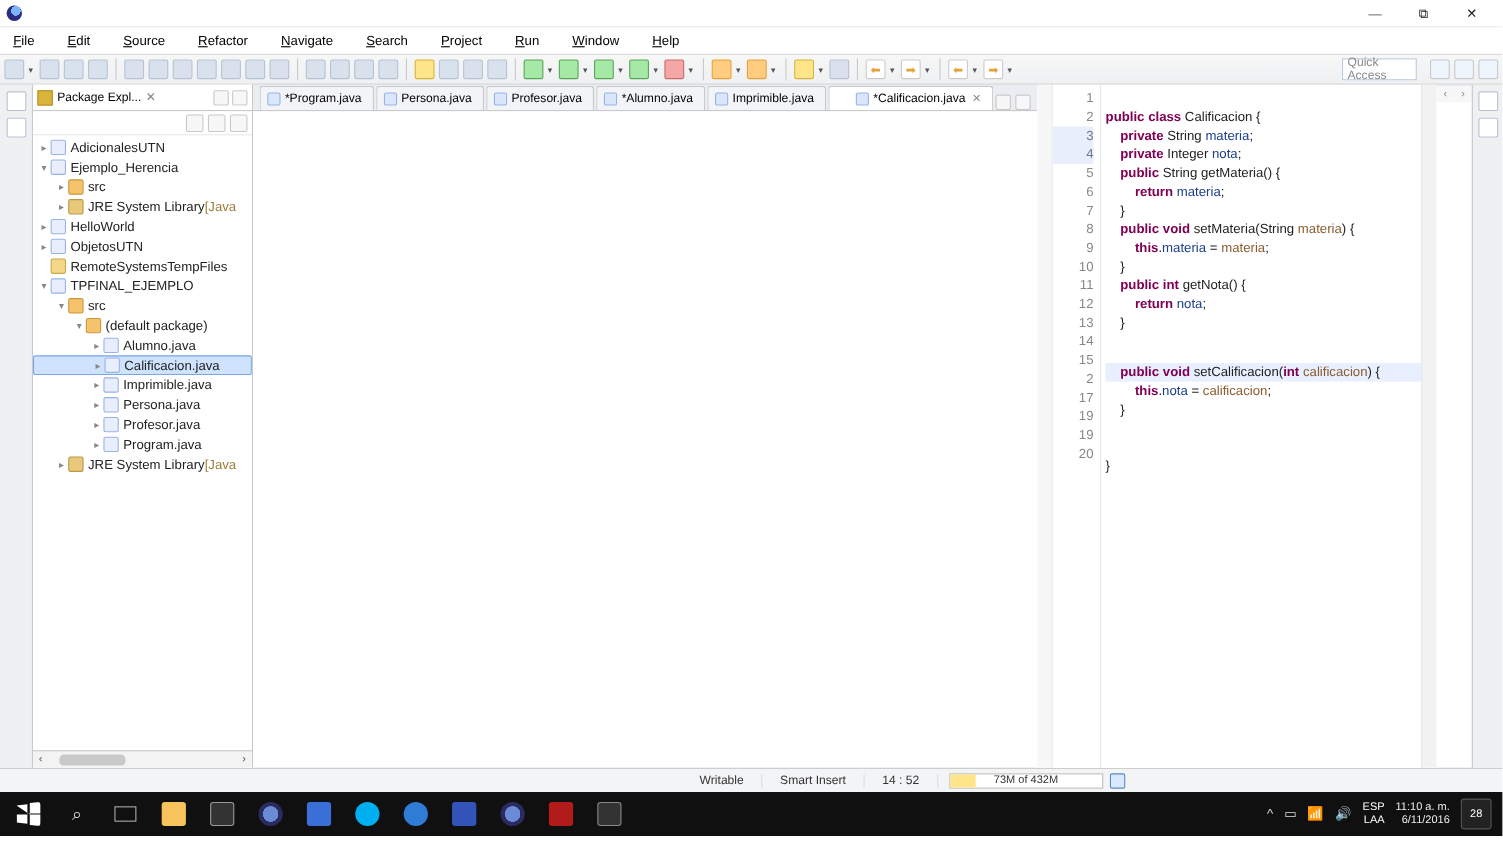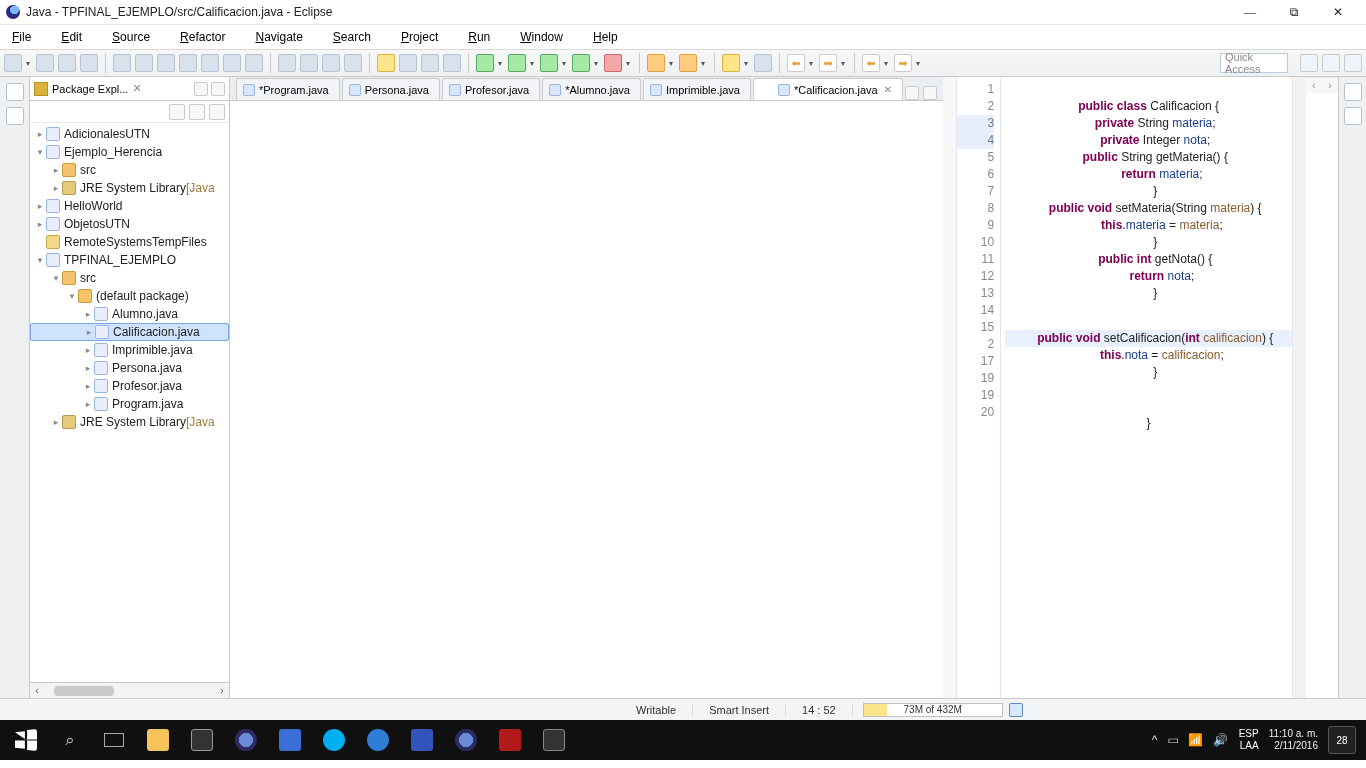--- a/index.html
+++ b/index.html
@@ -55,21 +55,21 @@
 .tab .ticon{width:12px;height:12px;background:#d9e6fb;border:1px solid #98b4e6;border-radius:2px;}
 .tab .tclose{font-size:10px;color:#888;margin-left:2px;}
 .tabs .tabctrl{margin-left:auto;display:flex;gap:4px;padding-right:6px;}
 .tabs .tabctrl .tcb{width:14px;height:14px;border:1px solid #c9c9c9;background:#f7f7f7;border-radius:2px;}
 .code { flex:1; display:flex; position:relative; background:#fff; overflow:hidden;}
 .gutter { width:44px; background:#fff; border-right:1px solid #e3e6ea; font-family:Consolas,monospace; font-size:12px; color:#888; text-align:right; padding:4px 6px 4px 0; line-height:17px;}
 .gutter .ln{height:17px;}
 .gutter .ln.hl{background:#e8eefb;color:#6a7a99;}
 .ovbar{width:14px;background:#f7f7f7;border-right:1px solid #e3e6ea;}
 .ovbarR{width:14px;background:#f2f2f2;border-left:1px solid #e3e6ea;}
-.src { flex:1; font-family:Consolas,monospace; font-size:12px; line-height:17px; padding:4px 0 4px 4px; white-space:pre; color:#222; overflow:auto;text-align:center;}
+.src { flex:1; font-family:Consolas,monospace; font-size:12px; line-height:17px; padding:4px 0 4px 4px; white-space:pre; color:#222; overflow:auto;}
 .src .kw{color:#800055;font-weight:bold;}
 .src .fld{color:#1a3e8c;}
 .src .sf{color:#8a5c2e;}
 .src .line{height:17px;}
 .src .line.cursor{background:#e8f0ff;margin-top:28px;}
 .statusbar{height:22px;border-top:1px solid #c9c9c9;background:#f3f4f6;display:flex;align-items:center;font-size:11px;color:#333;}
 .statusbar .cell{padding:0 16px;border-right:1px solid #dcdcdc;}
 .statusbar .mem{display:flex;align-items:center;gap:6px;padding:0 10px;}
 .statusbar .membar{width:140px;height:14px;border:1px solid #c0c0c0;background:#fff;position:relative;}
 .statusbar .memfill{position:absolute;left:0;top:0;bottom:0;width:17%;background:#ffe58a;}
@@ -96,21 +96,20 @@
 .rightgutter{width:28px;background:#eef0f2;border-left:1px solid #c9c9c9;display:flex;flex-direction:column;align-items:center;padding-top:6px;gap:6px;}
 .rightgutter .gb{width:18px;height:18px;border:1px solid #b5c3d3;background:#fff;border-radius:2px;}
 .editor .hscroll{height:16px;border-top:1px solid #e3e6ea;display:flex;align-items:center;background:#f7f7f7;}
 .editor .hscroll .cap{width:16px;text-align:center;color:#888;font-size:10px;}
 </style>
 </head>
 <body>
 
 <div class="titlebar">
   <div class="ticon"></div>
-  <span>Java - TPFINAL_EJEMPLO/src/Calificacion.java - Eclipse</span>
   <div class="spacer"></div>
   <div class="winbtn">—</div>
   <div class="winbtn">⧉</div>
   <div class="winbtn">✕</div>
 </div>
 
 <div class="menubar" id="menubar">
     <div class="mitem"><span class="ul">F</span>ile</div>
     <div class="mitem"><span class="ul">E</span>dit</div>
     <div class="mitem"><span class="ul">S</span>ource</div>
@@ -459,17 +458,17 @@
     <span class="tgl">^</span>
     <span class="tgl">▭</span>
     <span class="tgl">📶</span>
     <span class="tgl">🔊</span>
     <div style="display:flex;flex-direction:column;align-items:flex-end;font-size:10px;line-height:12px;">
       <span>ESP</span>
       <span>LAA</span>
     </div>
     <div class="clock">
       <span>11:10 a. m.</span>
-      <span>2/11/2016</span>
+      <span>6/11/2016</span>
     </div>
     <div class="notif">28</div>
   </div>
 </div>
 
 </body></html>

